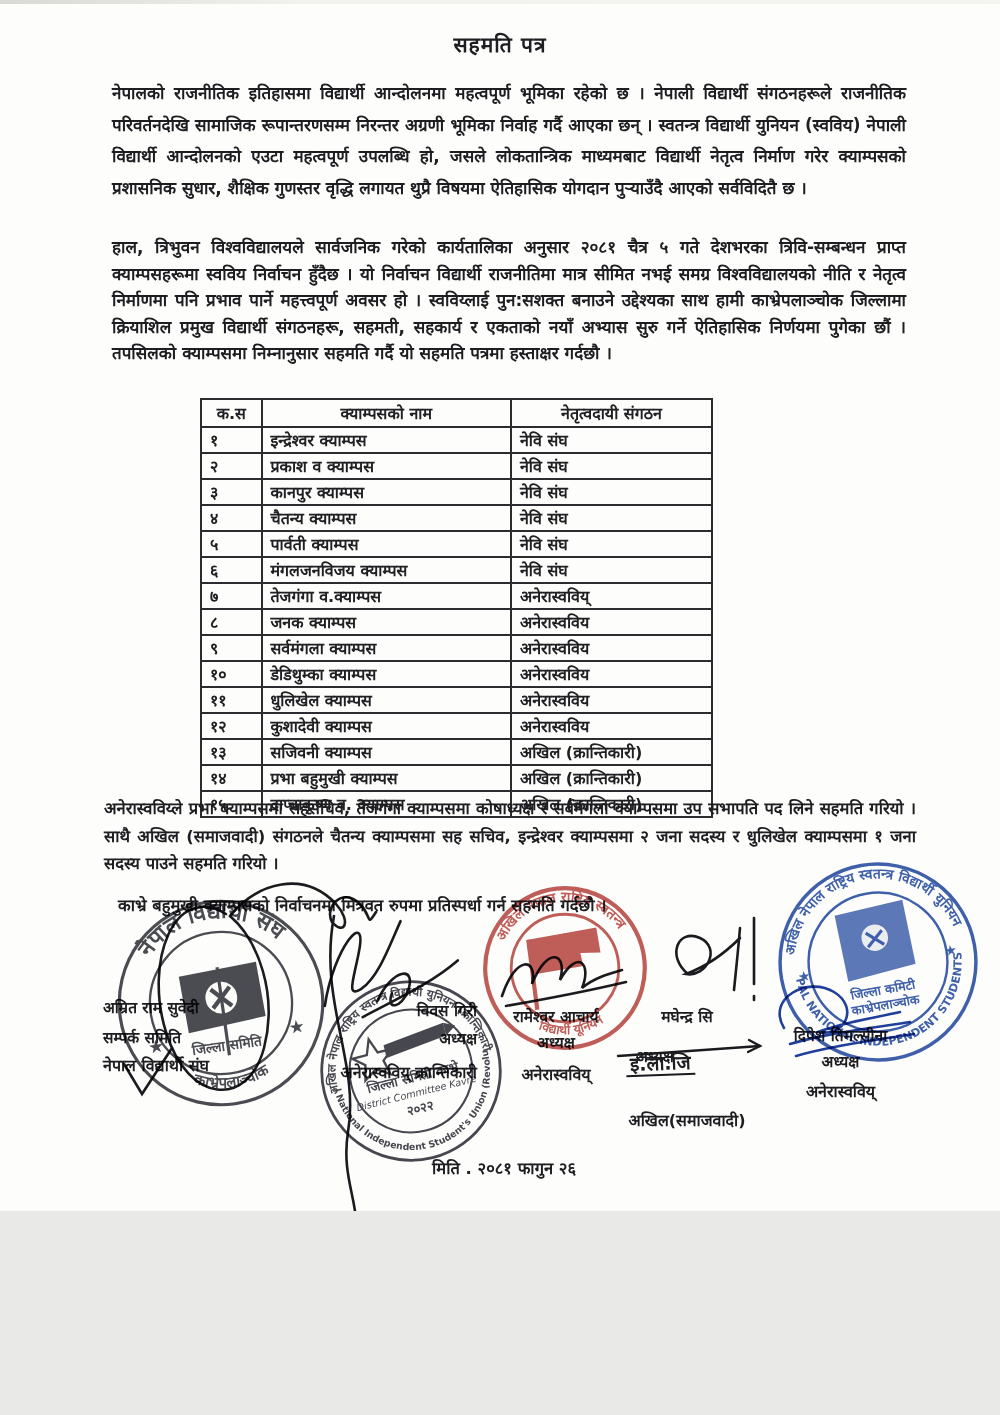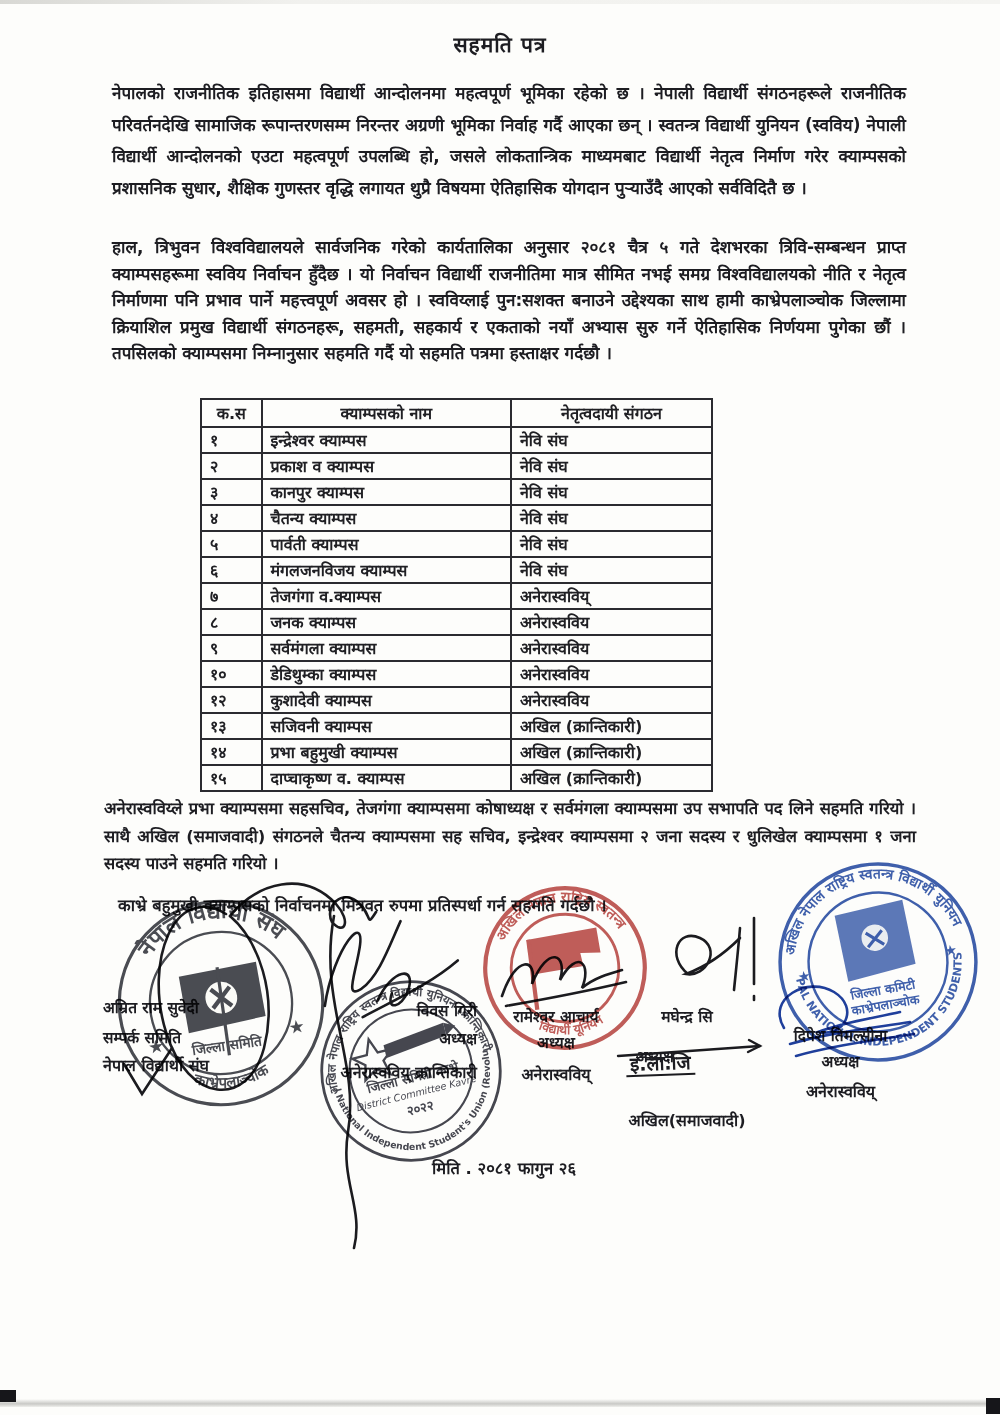--- a/index.html
+++ b/index.html
@@ -1,17 +1,17 @@
 <!DOCTYPE html>
 <html><head>
 <meta charset="utf-8">
 <style>
   html,body { margin:0; padding:0; background:#e9e9e7; }
   .page {
-    position:relative; width:1000px; height:1415px; margin:0 auto;
+    position:relative; width:1000px; height:1211px; margin:0 auto;
     background:#fdfdfb; overflow:hidden;
     font-family:"DejaVu Sans", sans-serif; color:#1d1d22;
   }
   .edge-top { position:absolute; top:0; left:0; width:100%; height:4px;
     background:linear-gradient(to right,#d8d8d4,#f1f1ee 30%,#f4f4f1); }
   .edge-bottom { position:absolute; top:1399px; left:0; width:100%; height:8px;
     background:linear-gradient(to bottom,#fdfdfb,#c9c9c6 60%,#efefec); }
   .corner-mark { position:absolute; background:#16161a; }
   .cm-left  { left:0; top:1390px; width:16px; height:12px; }
   .cm-right { left:986px; top:1398px; width:14px; height:16px; }
@@ -115,20 +115,25 @@
           <td class="sn">९</td>
           <td class="campus-name">सर्वमंगला क्याम्पस</td>
           <td class="org-name">अनेरास्वविय</td>
         </tr>
       <tr>
           <td class="sn">१०</td>
           <td class="campus-name">डेडिथुम्का क्याम्पस</td>
           <td class="org-name">अनेरास्वविय</td>
         </tr>
       <tr>
+          <td class="sn">११</td>
+          <td class="campus-name">धुलिखेल क्याम्पस</td>
+          <td class="org-name">अनेरास्वविय</td>
+        </tr>
+      <tr>
           <td class="sn">१२</td>
           <td class="campus-name">कुशादेवी क्याम्पस</td>
           <td class="org-name">अनेरास्वविय</td>
         </tr>
       <tr>
           <td class="sn">१३</td>
           <td class="campus-name">सजिवनी क्याम्पस</td>
           <td class="org-name">अखिल (क्रान्तिकारी)</td>
         </tr>
       <tr>

